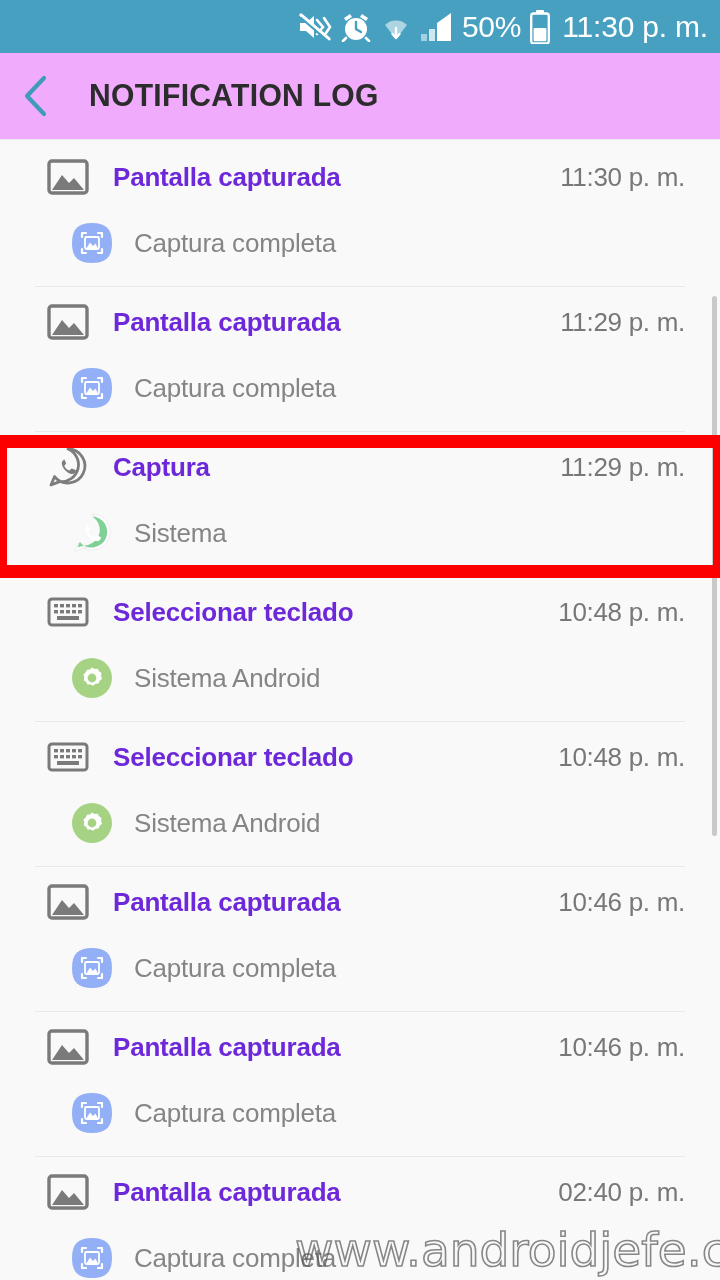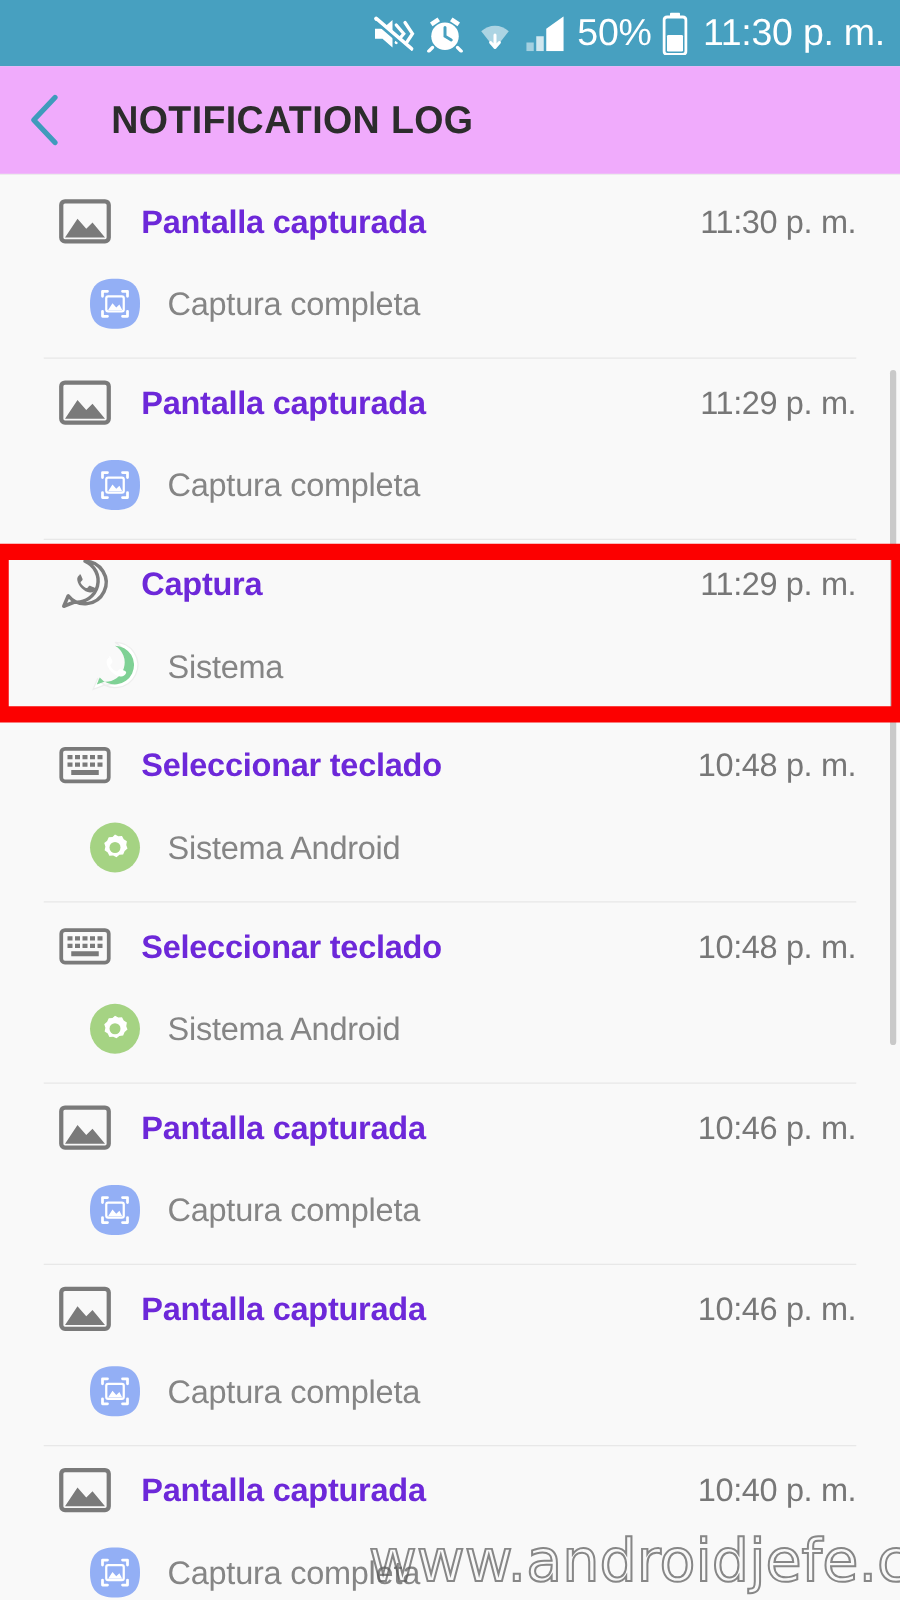--- a/index.html
+++ b/index.html
@@ -423,21 +423,21 @@
       </div>
     </div>
 
     <div class="log-row">
       <div class="row-main">
         <svg class="big-icon" viewBox="0 0 42 42">
           <rect x="2" y="5" width="38" height="32" rx="3" fill="none" stroke="#7a7a7a" stroke-width="3.4"></rect>
           <path d="M5 34 L15 19 L22 27 L27 22 L37 34 Z" fill="#7a7a7a"></path>
         </svg>
         <span class="row-title">Pantalla capturada</span>
-        <span class="row-time">10:40 p. m.</span>
+        <span class="row-time">02:40 p. m.</span>
       </div>
       <div class="row-sub">
         <svg class="sub-icon" viewBox="0 0 44 44">
           <path d="M22 2 C36 2 42 8 42 22 C42 36 36 42 22 42 C8 42 2 36 2 22 C2 8 8 2 22 2 Z" fill="#93aff5"></path>
           <path d="M12 16 L12 12 L16 12 M28 12 L32 12 L32 16 M32 28 L32 32 L28 32 M16 32 L12 32 L12 28" stroke="#ffffff" stroke-width="2.2" fill="none" stroke-linecap="round" stroke-linejoin="round"></path>
           <rect x="15" y="16" width="14" height="12" rx="1.5" fill="none" stroke="#ffffff" stroke-width="1.8"></rect>
           <path d="M16.5 27 L20 21.5 L23 25 L25.5 22.5 L27.8 27 Z" fill="#ffffff"></path>
         </svg>
         <span class="row-sub-label">Captura completa</span>
       </div>

